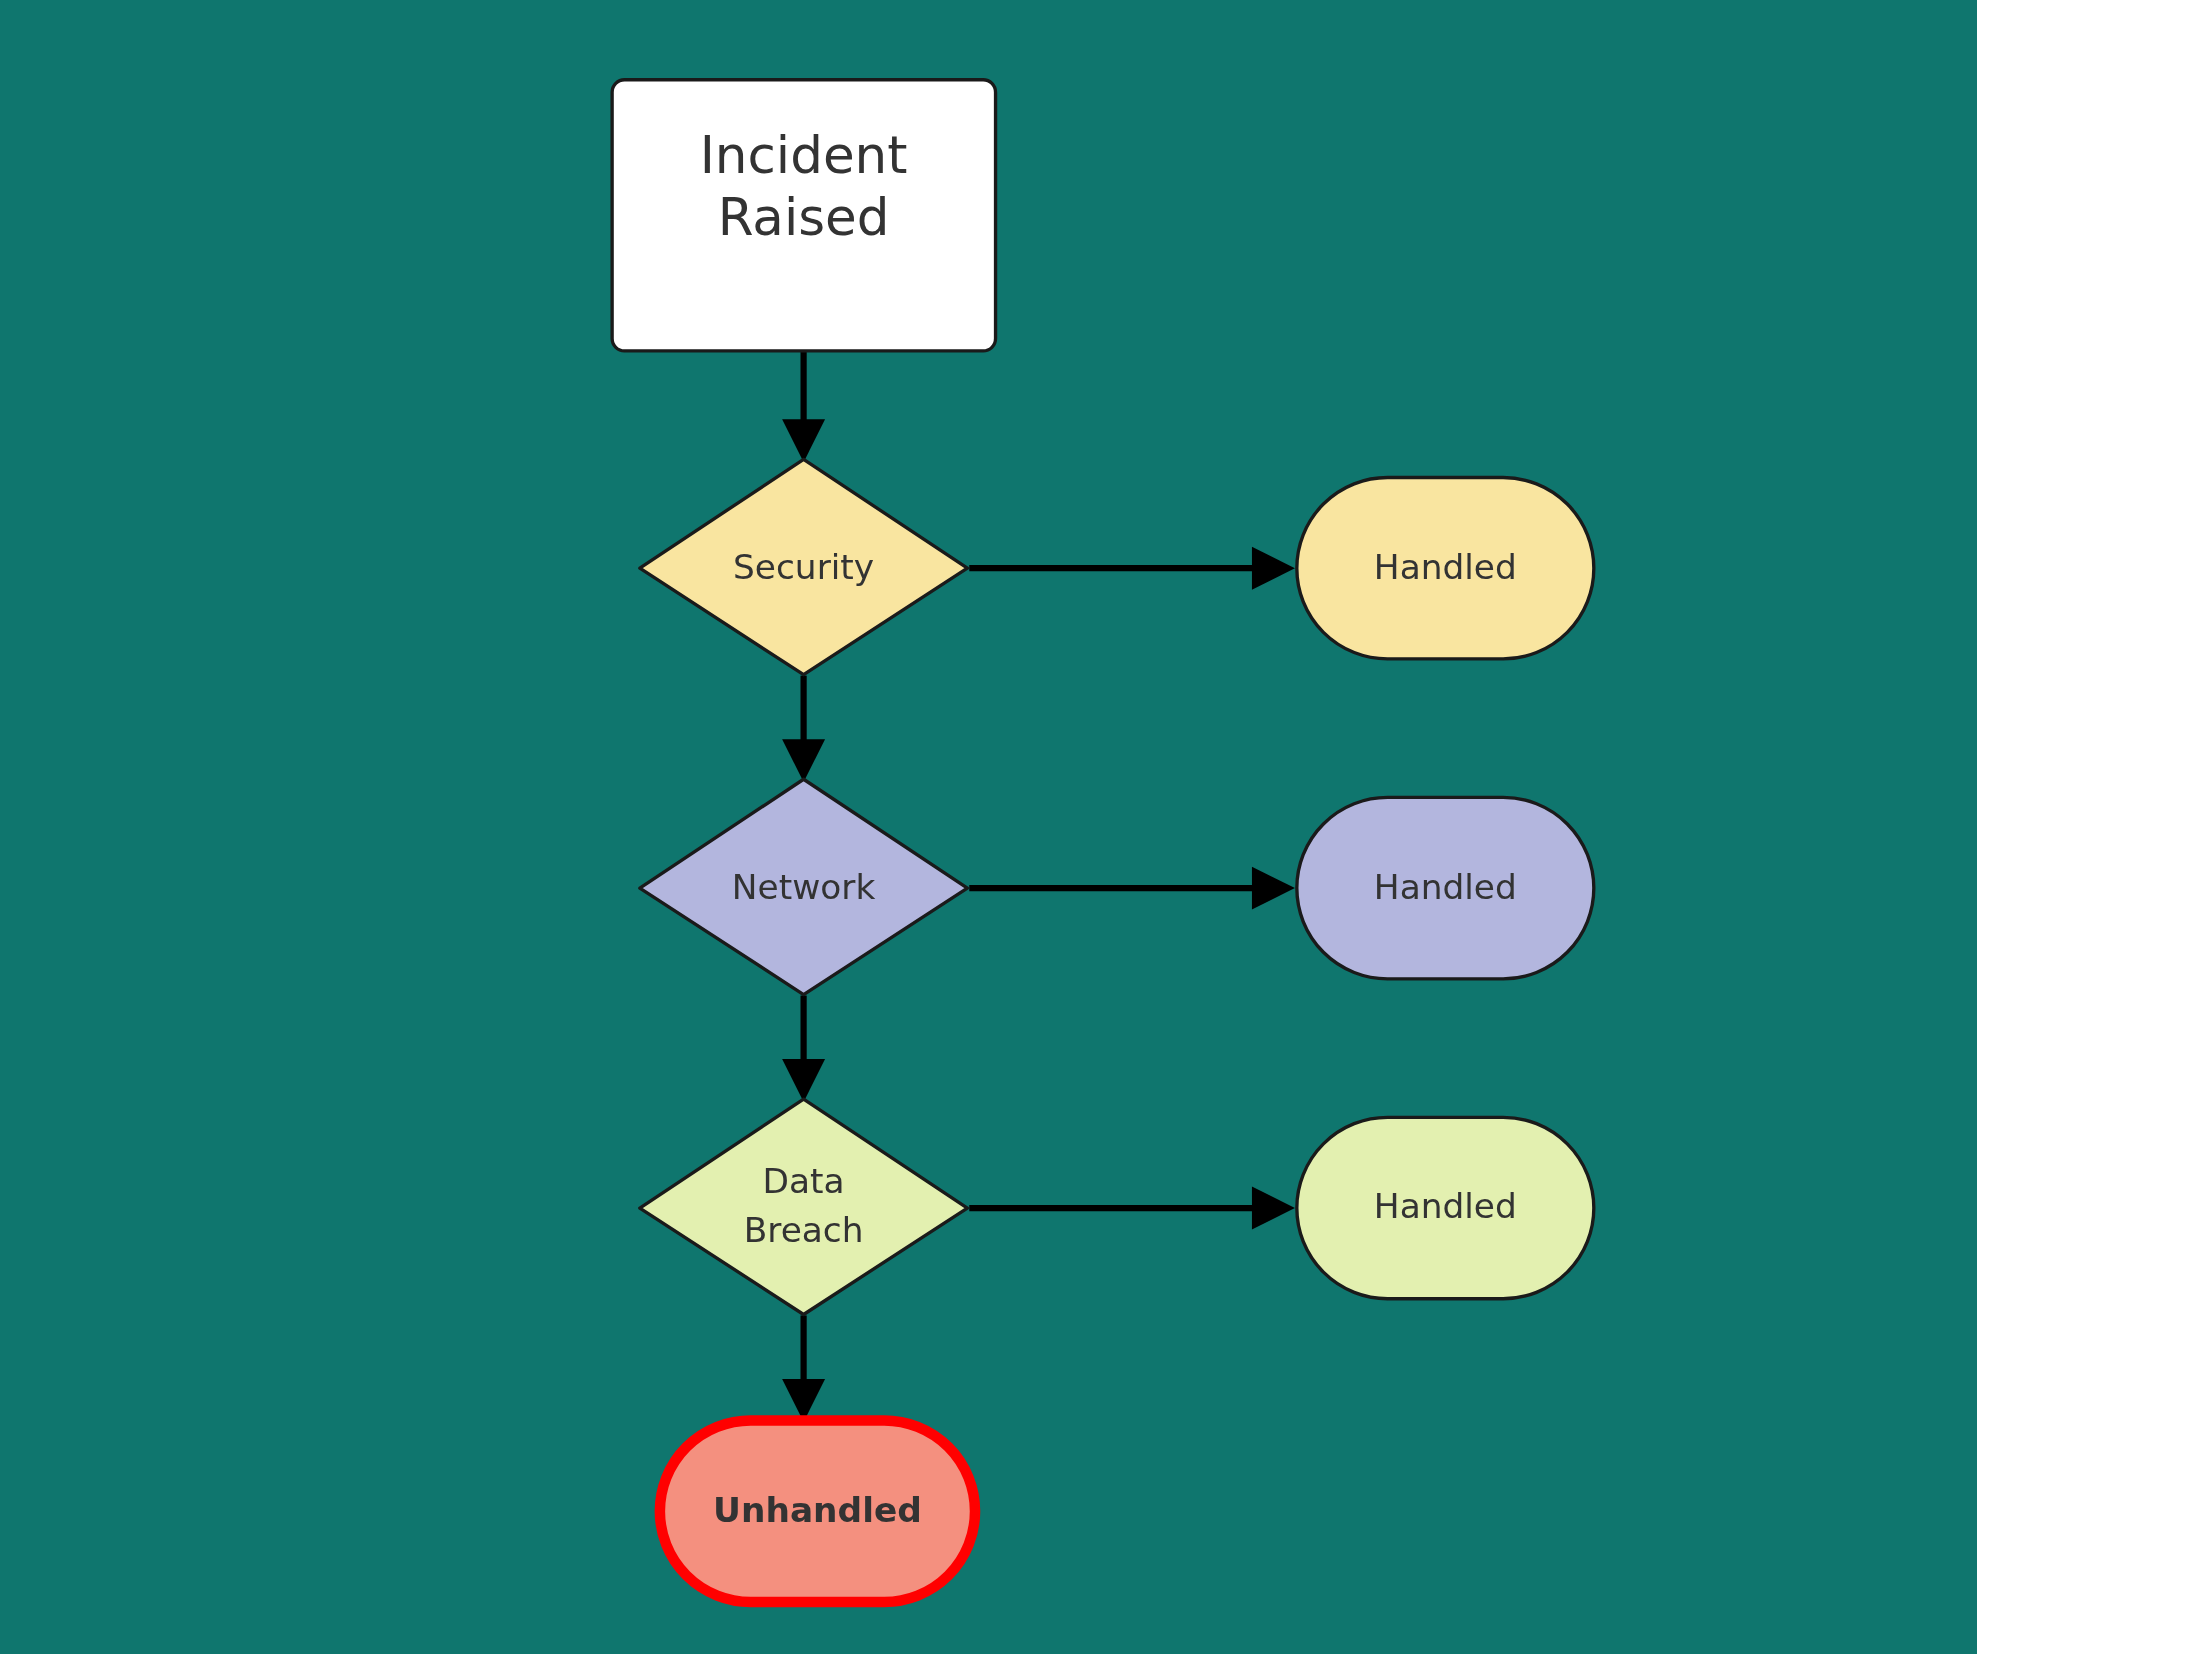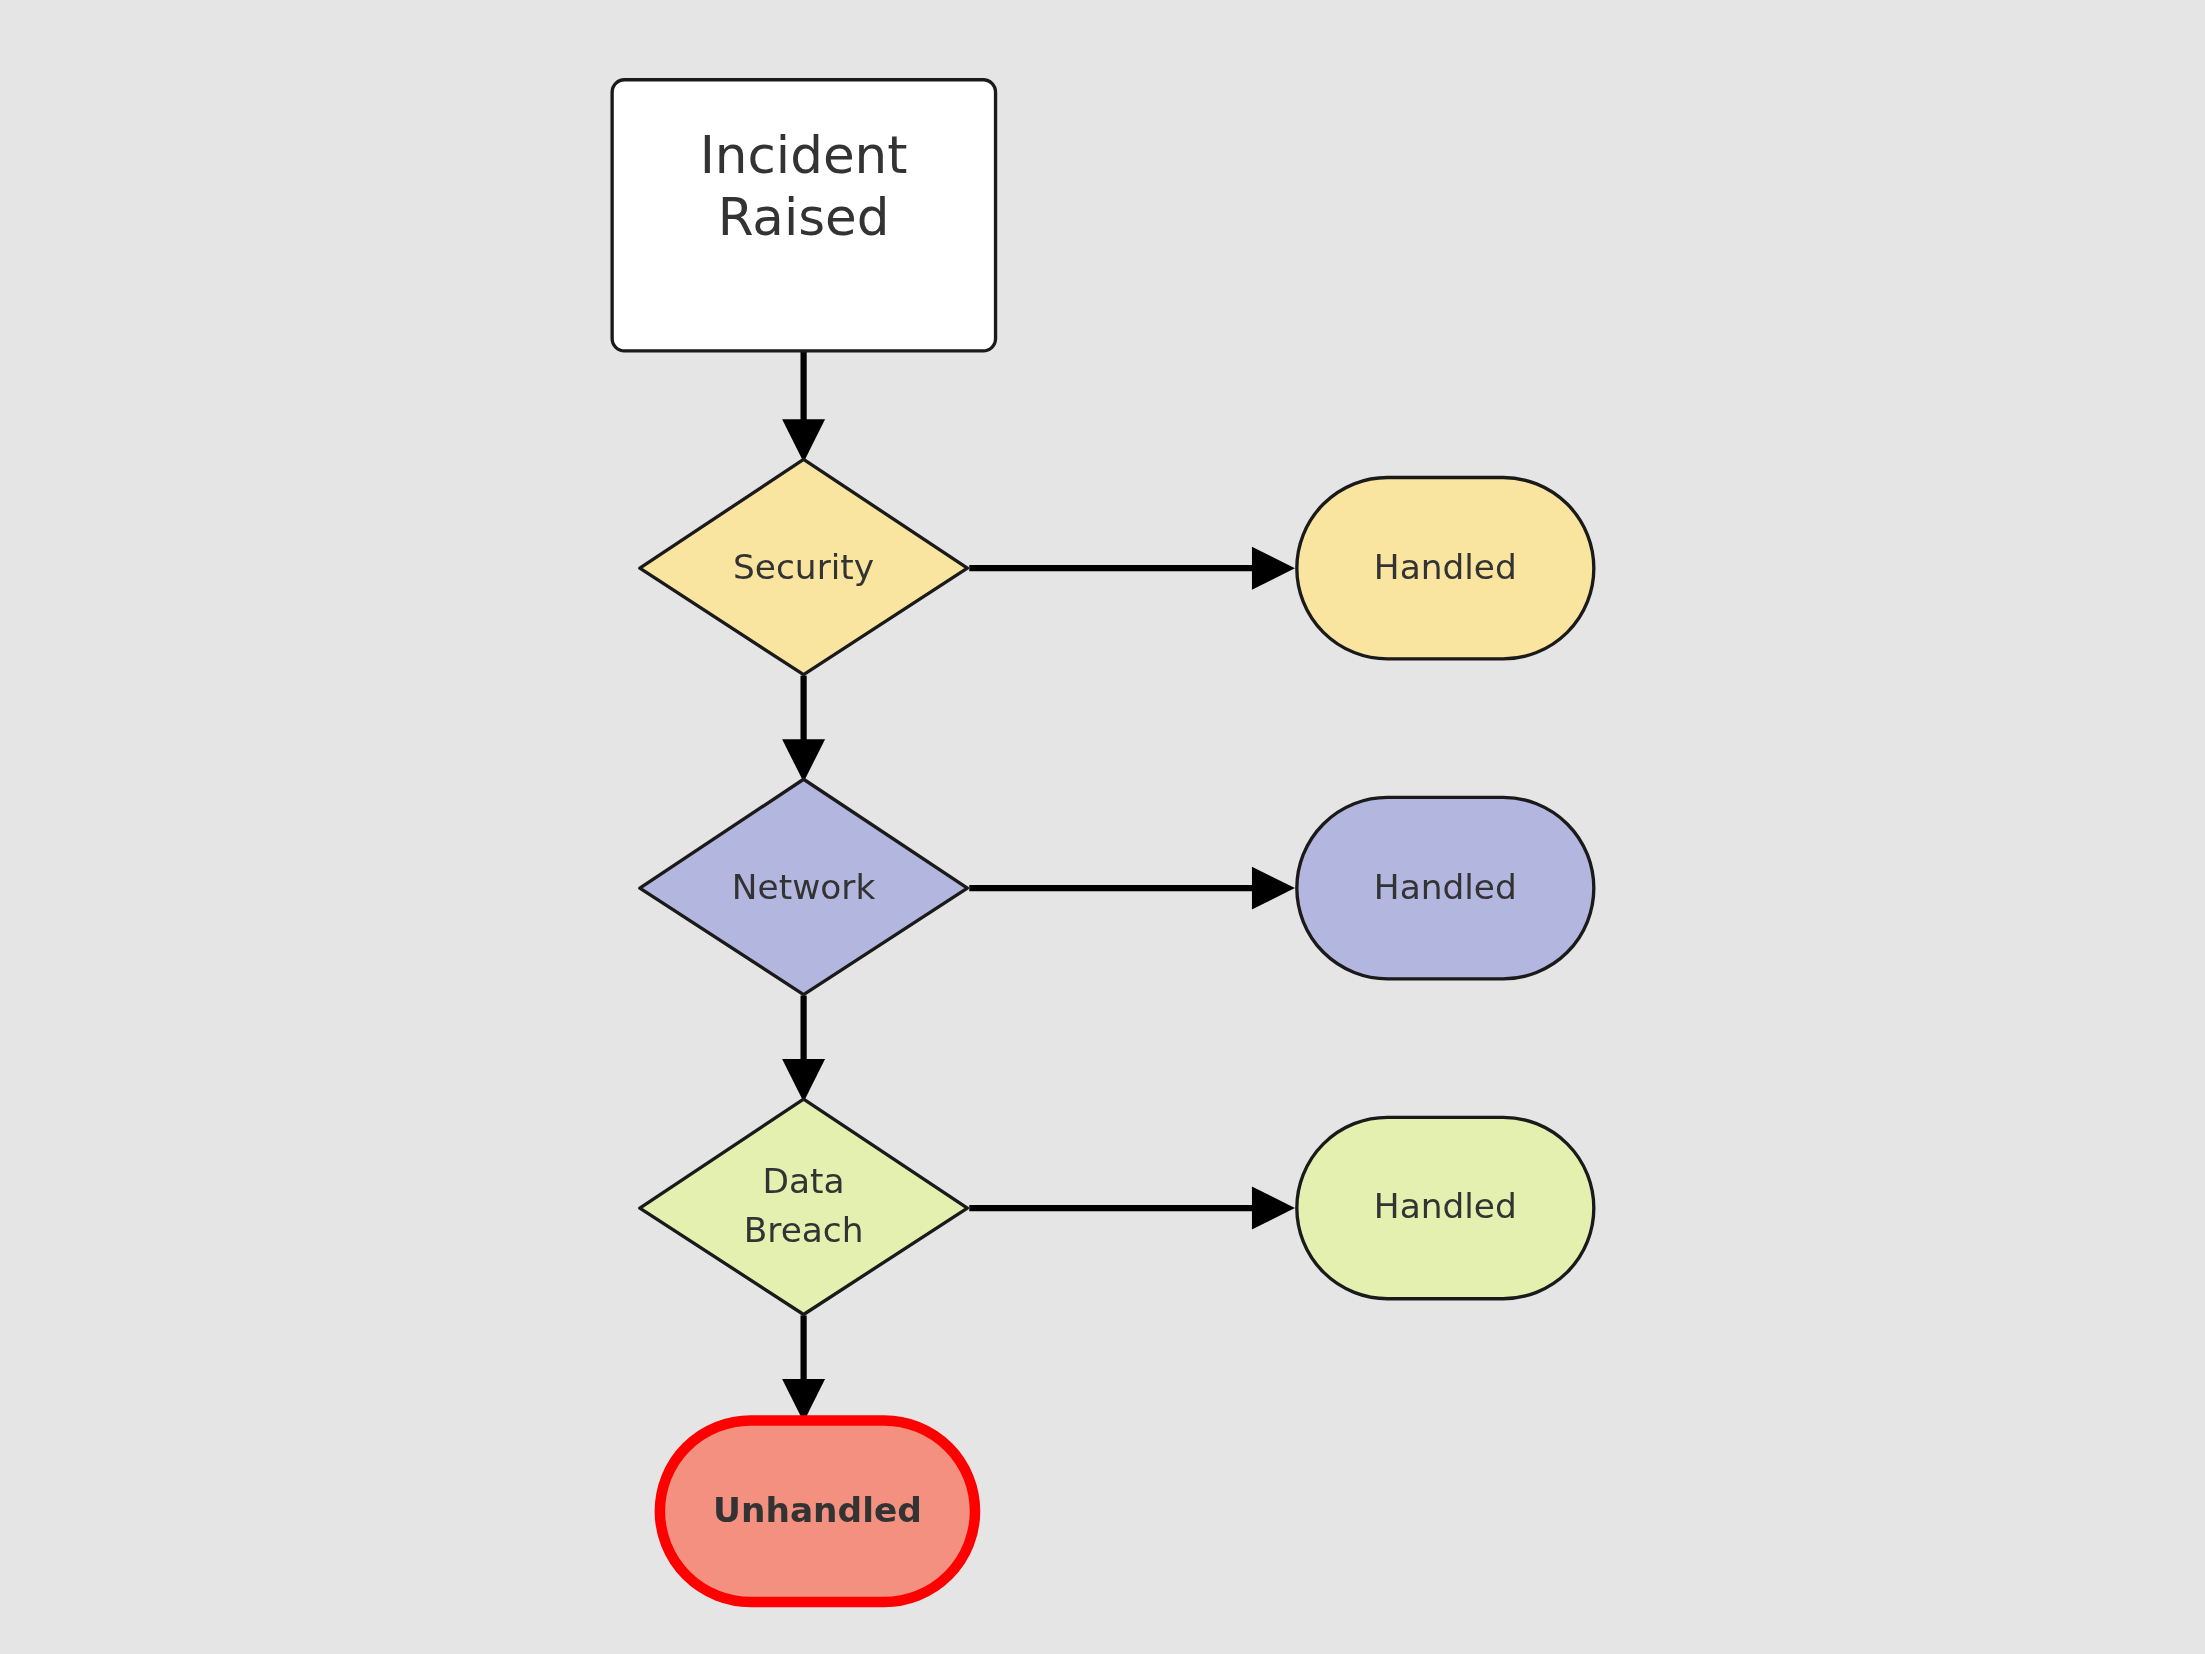--- a/index.html
+++ b/index.html
@@ -8,23 +8,23 @@
     background: #ffffff;
   }
   body {
     width: 2205px;
     height: 1654px;
     font-family: "DejaVu Sans", sans-serif;
     overflow: hidden;
   }
   #flowchart-root {
     position: relative;
-    width: 2205px;
+    width: 1977px;
     height: 1654px;
-    background: #e5e5e5;
+    background: #0f766e;
   }
   #flow-svg {
     display: block;
     width: 2205px;
     height: 1654px;
   }
   .node-label {
     font-family: "DejaVu Sans", sans-serif;
     fill: #333333;
     text-anchor: middle;

